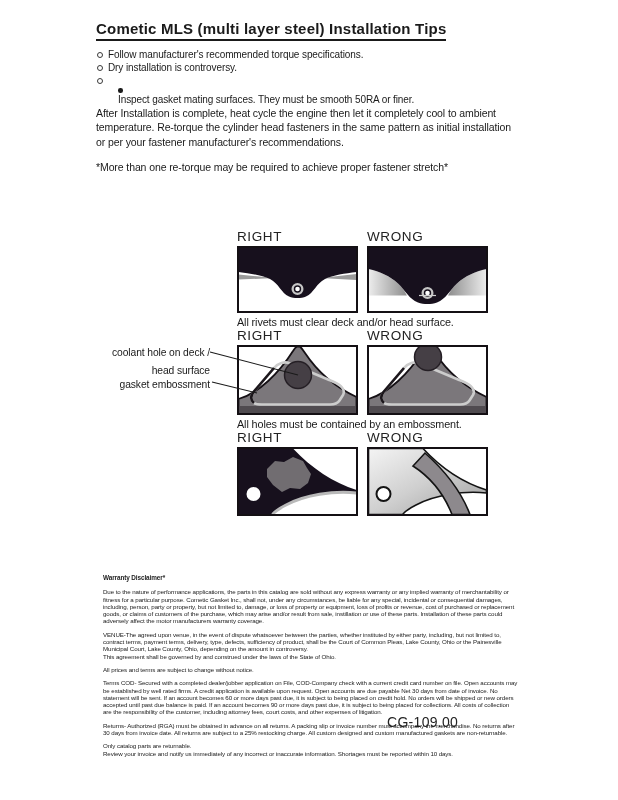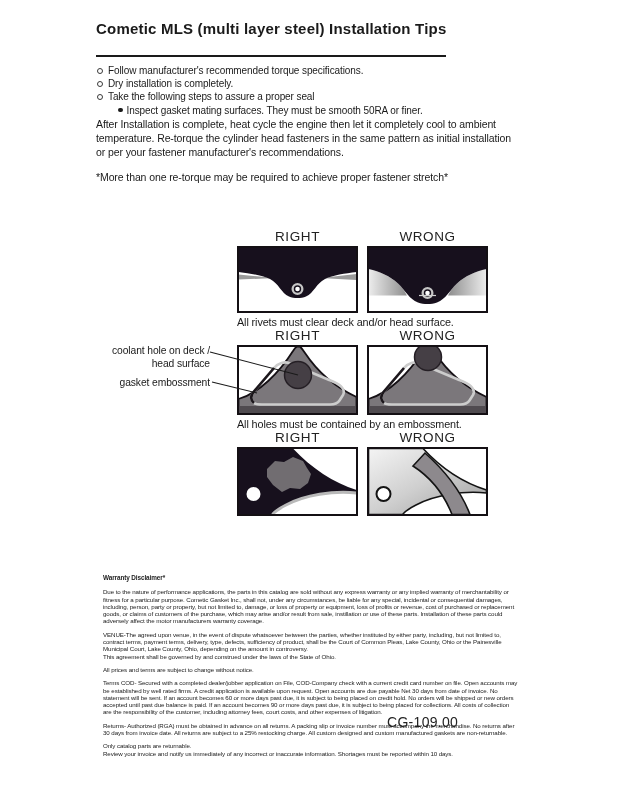--- a/index.html
+++ b/index.html
@@ -1,39 +1,39 @@
 <!DOCTYPE html>
 <html><head>
 <meta charset="utf-8">
 <style>
   html,body{margin:0;padding:0;background:#ffffff;}
   .page{position:relative;width:618px;height:800px;background:#ffffff;overflow:hidden;
         font-family:"Liberation Sans", sans-serif;color:#1a1a1a;}
   .main{position:absolute;left:96px;top:20px;width:428px;}
   .title{display:inline-block;font-size:15px;font-weight:bold;letter-spacing:.2px;
-         border-bottom:2px solid #1a1a1a;padding-bottom:18px;margin:0 0 7px 0;}
+         border-bottom:2px solid #1a1a1a;padding-bottom:2px;margin:0 0 7px 0;}
   .bullets{margin:0;padding:0;}
   .b-row{display:flex;align-items:flex-start;font-size:10px;line-height:13.2px;letter-spacing:-.1px;}
-  .b-sub{padding-left:22px;}
+  .b-sub{padding-left:22px;flex-direction:column;}
   .mk-open{flex:0 0 auto;width:4px;height:4px;border:1px solid #3a3a3a;border-radius:50%;
            margin:4px 5px 0 1px;}
   .mk-dot{flex:0 0 auto;width:4.5px;height:4.5px;background:#1a1a1a;border-radius:50%;
           margin:4px 4px 0 0;}
   .diesel-h{font-size:12.5px;font-weight:bold;margin:14px 0 7px 0;}
   .para{font-size:10.5px;line-height:14.2px;letter-spacing:-.1px;margin:0 0 11px 0;white-space:pre-line;}
   
   .fig{position:absolute;left:237px;width:251px;}
   .fig-labels{display:flex;gap:9px;margin-bottom:2px;}
-  .fig-labels span{display:block;width:121px;text-align:center;font-size:13.5px;font-weight:500;
+  .fig-labels span{display:block;width:121px;text-align:left;font-size:13.5px;font-weight:500;
                    letter-spacing:.6px;color:#222;}
   .fig-panels{display:flex;gap:9px;}
   .fig-panels svg{display:block;}
   .fig-caption{font-size:10.8px;font-weight:normal;margin-top:3px;letter-spacing:-.1px;white-space:pre-line;}
   .callout{position:absolute;left:94px;width:116px;text-align:right;font-size:10.3px;
-           line-height:13px;letter-spacing:-.1px;color:#1a1a1a;}
+           line-height:18px;letter-spacing:-.1px;color:#1a1a1a;}
   .callout-lines{position:absolute;left:207px;top:342px;}
   
   .legal{position:absolute;left:103px;top:574px;width:505px;font-size:6.2px;line-height:7.3px;
          letter-spacing:-.1px;color:#222;}
   .legal .lh{font-size:6.4px;font-weight:bold;margin:0 0 7px 0;}
   .legal p{margin:0 0 6px 0;white-space:pre-line;}
   .legal p.tight{margin:0;}
   .pagenum{position:absolute;left:387px;top:714px;font-size:14px;letter-spacing:.3px;color:#222;}
 </style>
 </head>
@@ -44,25 +44,24 @@
   <div class="main">
     <div class="title">Cometic MLS (multi layer steel) Installation Tips</div>
 
     <div class="bullets">
       <div class="b-row">
         <span class="mk-open"></span>
         <span>Follow manufacturer's recommended torque specifications.</span>
       </div>
       <div class="b-row">
         <span class="mk-open"></span>
-        <span>Dry installation is completely.</span>
+        <span>Dry installation is controversy.</span>
       </div>
       <div class="b-row">
         <span class="mk-open"></span>
-        <span>Take the following steps to assure a proper seal</span>
       </div>
       <div class="b-row b-sub">
         <span class="mk-dot"></span>
         <span>Inspect gasket mating surfaces.  They must be smooth 50RA or finer.</span>
       </div>
     </div>
 
     <p class="para">After Installation is complete, heat cycle the engine then let it completely cool to ambient
 temperature. Re-torque the cylinder head fasteners in the same pattern as initial installation
 or per your fastener manufacturer's recommendations.</p>

